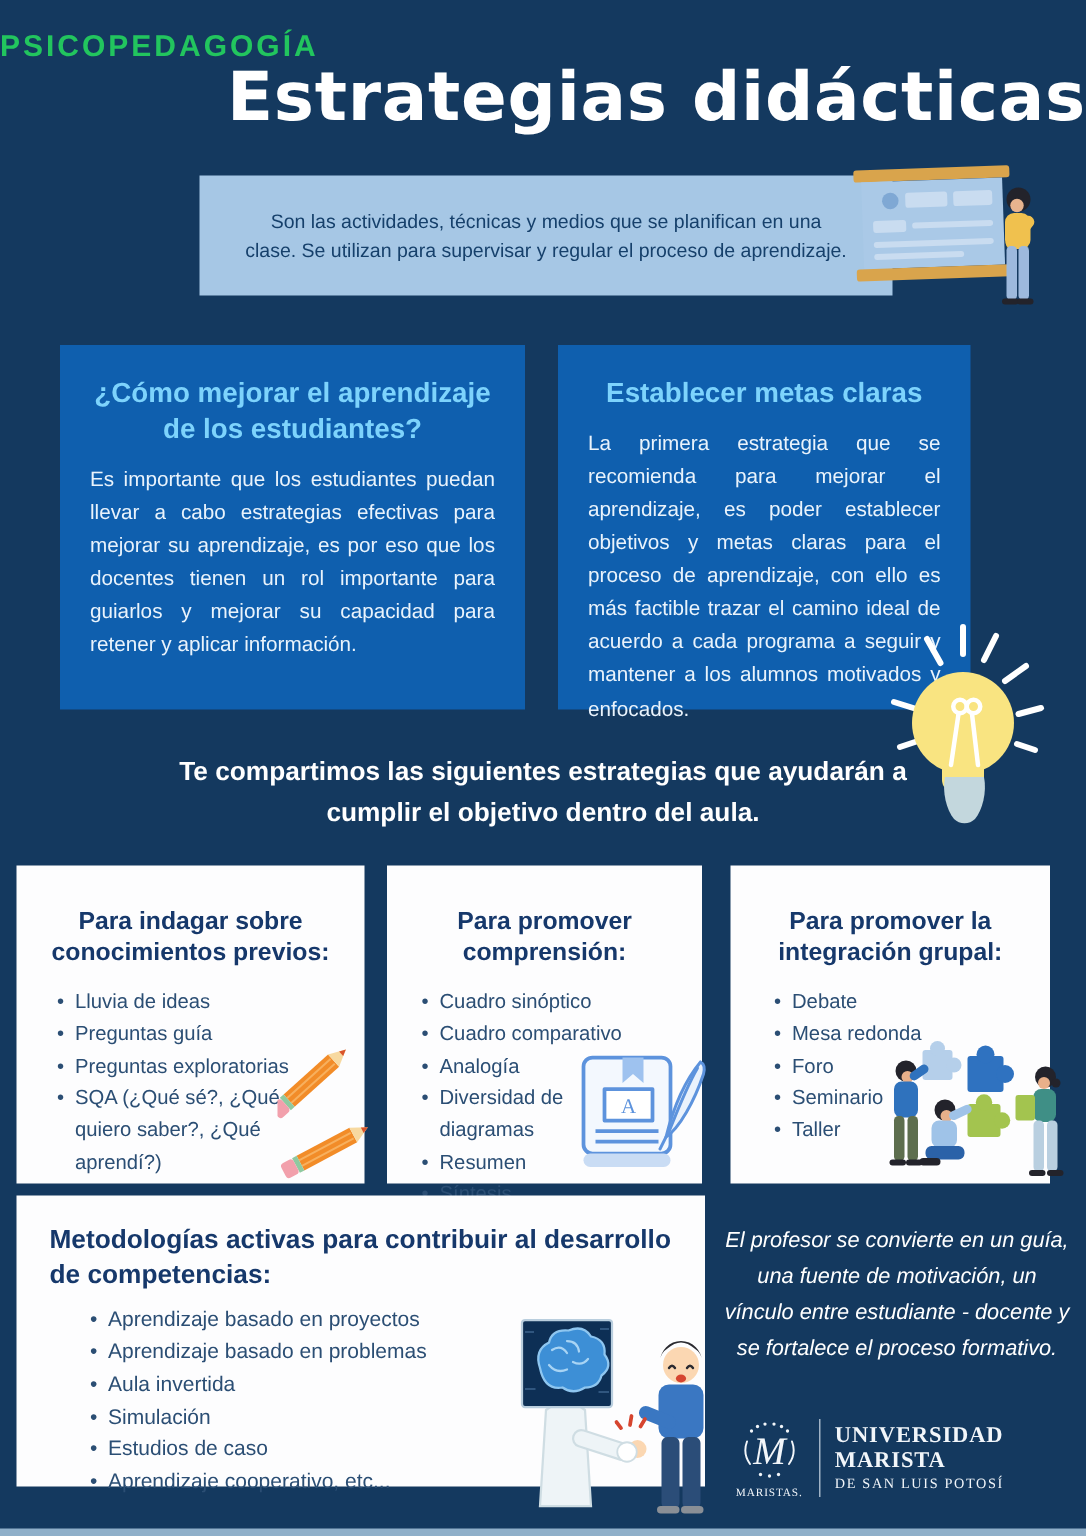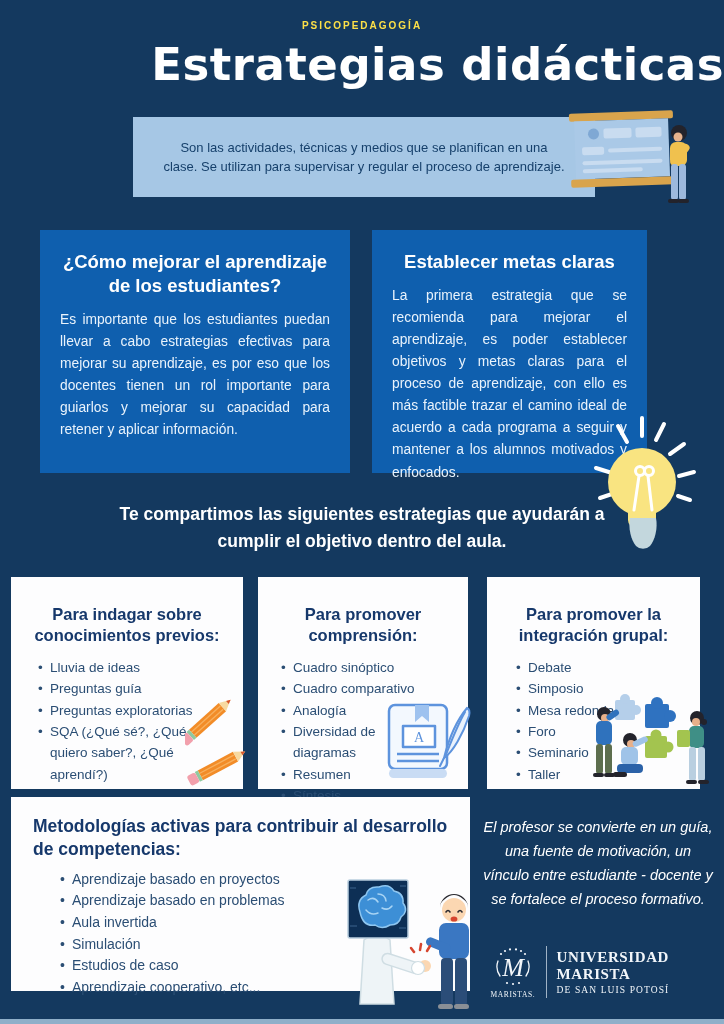--- a/index.html
+++ b/index.html
@@ -5,35 +5,35 @@
   * { margin:0; padding:0; box-sizing:border-box; }
   html,body { background:#0d2c4a; }
   .canvas {
     position:relative; width:724px; height:1024px; margin:0 auto;
     background:#14395f; overflow:hidden;
     font-family:"Liberation Sans", sans-serif;
   }
   .abs { position:absolute; }
 
   
-  .kicker { left:0; right:0; top:20px; text-align:center; color:#fde047;
-    font-weight:bold; font-size:10px; letter-spacing:2px; }
+  .kicker { left:0; right:0; top:20px; text-align:left; color:#22c55e;
+    font-weight:bold; font-size:20px; letter-spacing:2px; }
   .title { left:0; right:0; top:38px; text-align:right; color:#ffffff;
     font-family:"DejaVu Sans", sans-serif; font-weight:bold; font-size:45px; letter-spacing:.5px; }
 
   
   .intro-box { left:133px; top:117px; width:462px; height:80px; background:#a6c7e5;
     display:flex; align-items:center; justify-content:center; padding:17px 30px; }
   .intro-box p { color:#16406b; font-size:13px; line-height:1.5; text-align:center; }
 
   
   .info-box { top:230px; height:243px; background:#0f5fae; padding:20px 20px; }
   .info-box.left  { left:40px;  width:310px; }
   .info-box.right { left:372px; width:275px; }
-  .info-box h2 { color:#ffffff; font-size:18.5px; font-weight:bold; text-align:center;
+  .info-box h2 { color:#7dd3fc; font-size:18.5px; font-weight:bold; text-align:center;
     line-height:1.3; margin-bottom:11px; }
   .info-box p { color:#e9f3fc; font-size:13.8px; line-height:1.6; text-align:justify; }
 
   
   .statement { left:102px; top:501px; width:520px; text-align:center; color:#ffffff;
     font-weight:bold; font-size:17.5px; line-height:1.55; }
 
   
   .card { top:577px; height:212px; background:#fdfdfe; padding:27px 10px 10px; z-index:1; }
   .card.c1 { left:11px;  width:232px; }
@@ -163,21 +163,20 @@
       <li style="max-width:120px;">Diversidad de diagramas</li>
       <li>Resumen</li>
       <li>Síntesis</li>
     </ul>
   </section>
 
   <section class="abs card c3">
     <h3>Para promover la integración grupal:</h3>
     <ul>
       <li>Debate</li>
-      <li>Simposio</li>
       <li>Mesa redonda</li>
       <li>Foro</li>
       <li>Seminario</li>
       <li>Taller</li>
     </ul>
   </section>
 
   <svg class="abs illus" style="left:185px; top:680px;" width="68" height="112" viewBox="0 0 80 132">
     <g transform="translate(58,28) rotate(138)">
       <rect x="13" y="0" width="47" height="13" fill="#f28c28"></rect>

